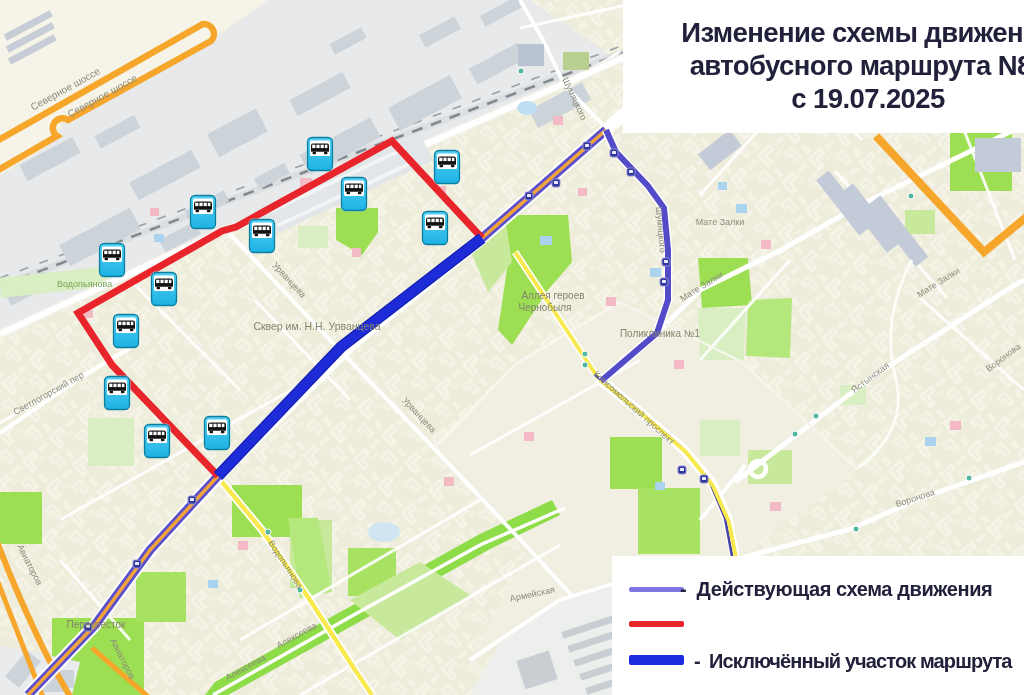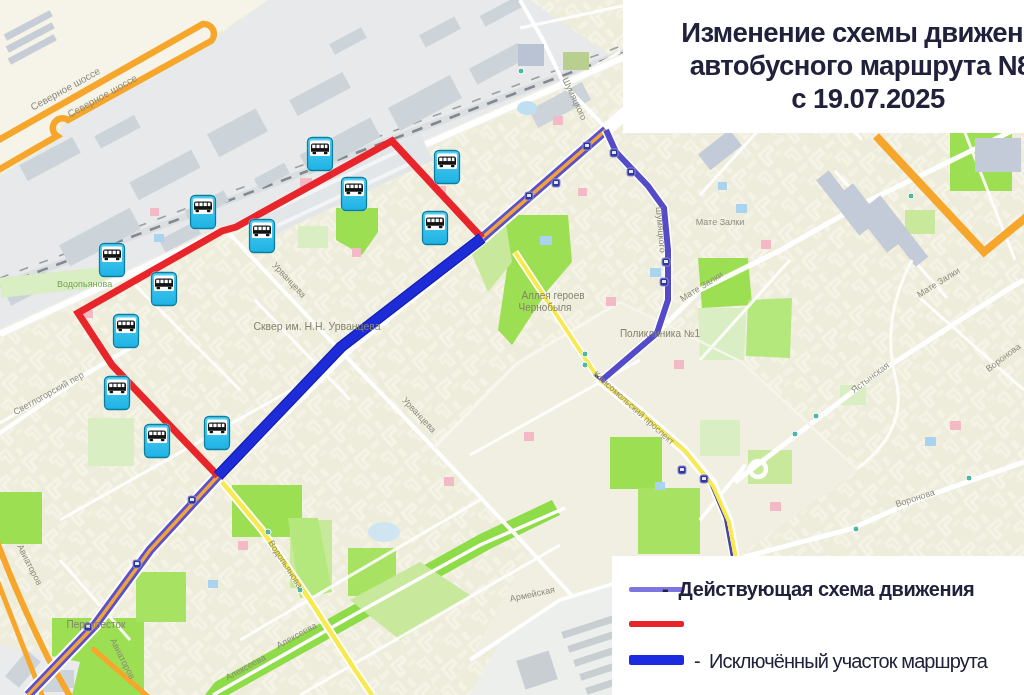--- a/index.html
+++ b/index.html
@@ -359,21 +359,21 @@
 </svg>
 
 <div style="position:absolute;left:623px;top:0;width:401px;height:133px;background:#ffffff;"></div>
 
 <div style="position:absolute;left:631px;top:16px;width:474px;text-align:center;font-weight:bold;font-size:27.5px;line-height:33px;letter-spacing:-0.6px;color:#21213b;">Изменение схемы движения<br>автобусного маршрута N88<br>с 19.07.2025</div>
 
 <div style="position:absolute;left:612px;top:556px;width:412px;height:139px;background:#ffffff;"></div>
 
 <div style="position:absolute;left:629px;top:587px;width:55px;height:5px;border-radius:2px;background:#7d76e2;"></div>
 
-<div style="position:absolute;left:662px;top:578px;font-weight:bold;font-size:20px;letter-spacing:-0.4px;color:#21213b;white-space:nowrap;">-&nbsp;&nbsp;Действующая схема движения</div>
+<div style="position:absolute;left:680px;top:578px;font-weight:bold;font-size:20px;letter-spacing:-0.4px;color:#21213b;white-space:nowrap;">-&nbsp;&nbsp;Действующая схема движения</div>
 
 <div style="position:absolute;left:629px;top:621px;width:55px;height:6px;border-radius:2px;background:#e8232b;"></div>
 
 
 <div style="position:absolute;left:629px;top:655px;width:55px;height:10px;border-radius:2px;background:#1b2be0;"></div>
 
-<div style="position:absolute;left:694px;top:650px;font-weight:normal;font-size:20px;letter-spacing:-0.9px;color:#21213b;white-space:nowrap;">-&nbsp;&nbsp;Исключённый участок маршрута</div>
+<div style="position:absolute;left:694px;top:650px;font-weight:bold;font-size:20px;letter-spacing:-0.9px;color:#21213b;white-space:nowrap;">-&nbsp;&nbsp;Исключённый участок маршрута</div>
 </div>
 
 </body></html>

